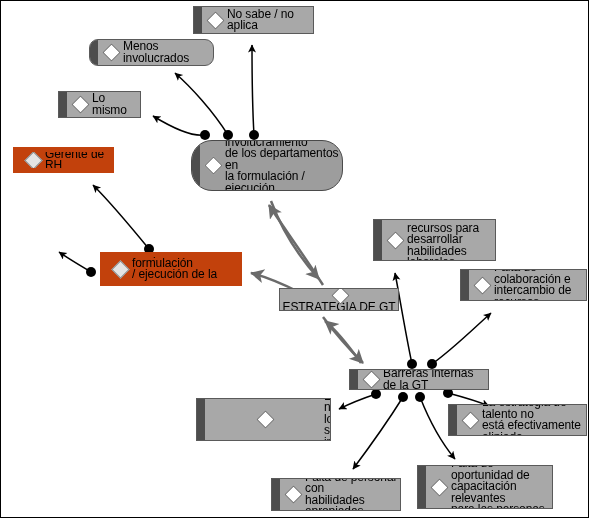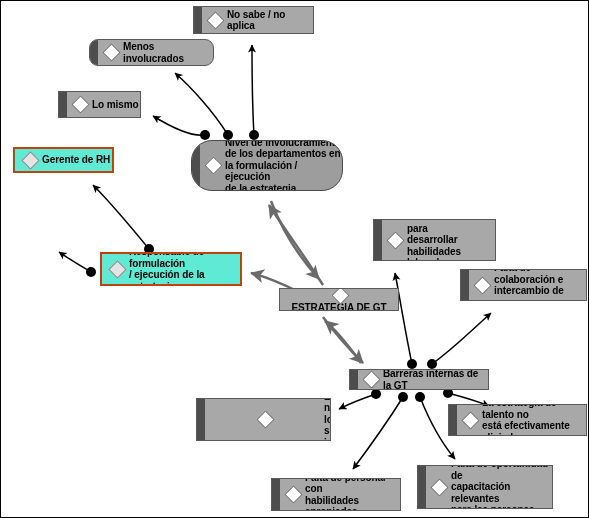--- a/index.html
+++ b/index.html
@@ -45,31 +45,31 @@
     width: 11px;
     height: 11px;
     margin-left: 7px;
     margin-right: 5px;
     background: #ffffff;
     border: 1px solid #6e6e6e;
     transform: rotate(45deg);
   }
   .node .txt {
     flex: 1 1 auto;
-    font-size: 10px;
+    font-size: 12px;
     line-height: 11.5px;
     color: #000000;
     white-space: pre-line;
-    font-weight: bold;
+    font-weight: normal;
     letter-spacing: -0.1px;
   }
   
   .node.light {
-    background: #5eead4;
-    border: 2px solid #c2410c;
+    background: #c2410c;
+    border: 5px solid #c2410c;
   }
   .node.light .dia {
     background: #e4e4e4;
     border: 1px solid #8a8a8a;
     margin-left: 9px;
   }
   .node.center-strong {
     background: #9d9d9d;
     border: 1px solid #4a4a4a;
   }

